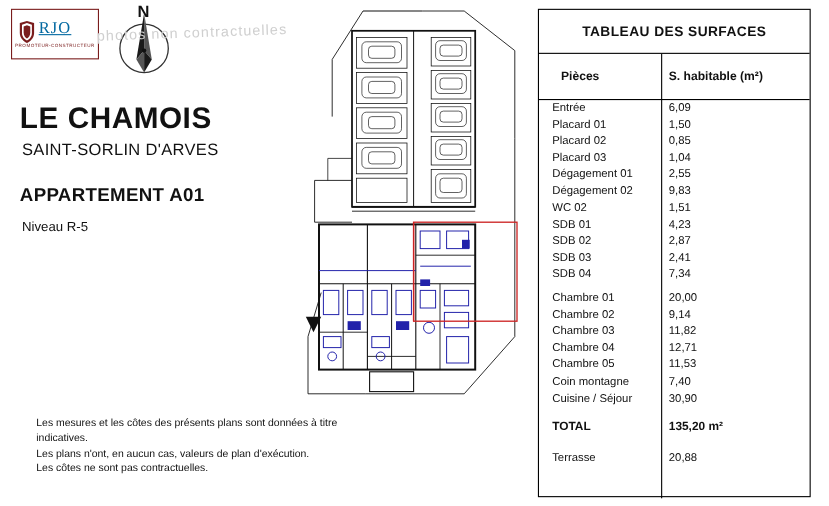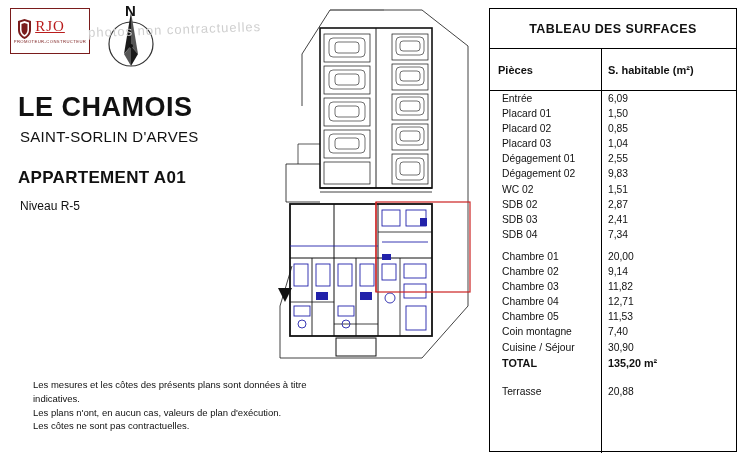--- a/index.html
+++ b/index.html
@@ -36,21 +36,21 @@
     position: absolute;
     left: 0; top: 0; right: 0; bottom: 0;
     display: flex;
     flex-direction: column;
     align-items: center;
     justify-content: center;
   }
   .logo-main {
     font-family: "Liberation Serif", serif;
     font-size: 15px;
-    color: #b91c1c;
+    color: #0369a1;
     letter-spacing: 1px;
     line-height: 1;
     text-decoration: underline;
   }
   .logo-sub {
     font-size: 4.2px;
     color: #7a1c1c;
     letter-spacing: 0.4px;
     margin-top: 5px;
     text-align: center;
@@ -167,21 +167,21 @@
   }
   .tbl-head .c1, .tbl-head .c2 {
     position: absolute;
     top: 0;
     height: 100%;
     display: flex;
     align-items: center;
     font-size: 11px;
     font-weight: bold;
   }
-  .tbl-head .c1 { left: 8px; text-align: center; }
+  .tbl-head .c1 { left: 20px; text-align: center; }
   .tbl-head .c2 { left: 118px; }
   .vline {
     position: absolute;
     left: 111px; top: 40px;
     width: 0; height: 404px;
     border-left: 1.2px solid #000;
   }
   .rows {
     position: absolute;
     left: 0; top: 82px;
@@ -200,20 +200,21 @@
   .row .val {
     position: absolute;
     left: 118px; top: 0;
     line-height: 15.1px;
   }
   .row.gap-top { margin-top: 7px; text-decoration: underline; }
   .row.total {
     height: 16px;
     font-weight: bold;
     font-size: 10.8px;
+    margin-top: 10px;
   }
   .row.total .name, .row.total .val { line-height: 16px; }
   .row.terrasse { margin-top: 13px; }
 </style>
 </head>
 <body>
 
 <div class="page">
 
   <div class="logo-box">
@@ -388,20 +389,24 @@
       </div>
       <div class="row">
         <span class="name">Dégagement 02</span>
         <span class="val">9,83</span>
       </div>
       <div class="row">
         <span class="name">WC 02</span>
         <span class="val">1,51</span>
       </div>
       <div class="row">
+        <span class="name">SDB 01</span>
+        <span class="val">4,23</span>
+      </div>
+      <div class="row">
         <span class="name">SDB 02</span>
         <span class="val">2,87</span>
       </div>
       <div class="row">
         <span class="name">SDB 03</span>
         <span class="val">2,41</span>
       </div>
       <div class="row">
         <span class="name">SDB 04</span>
         <span class="val">7,34</span>

